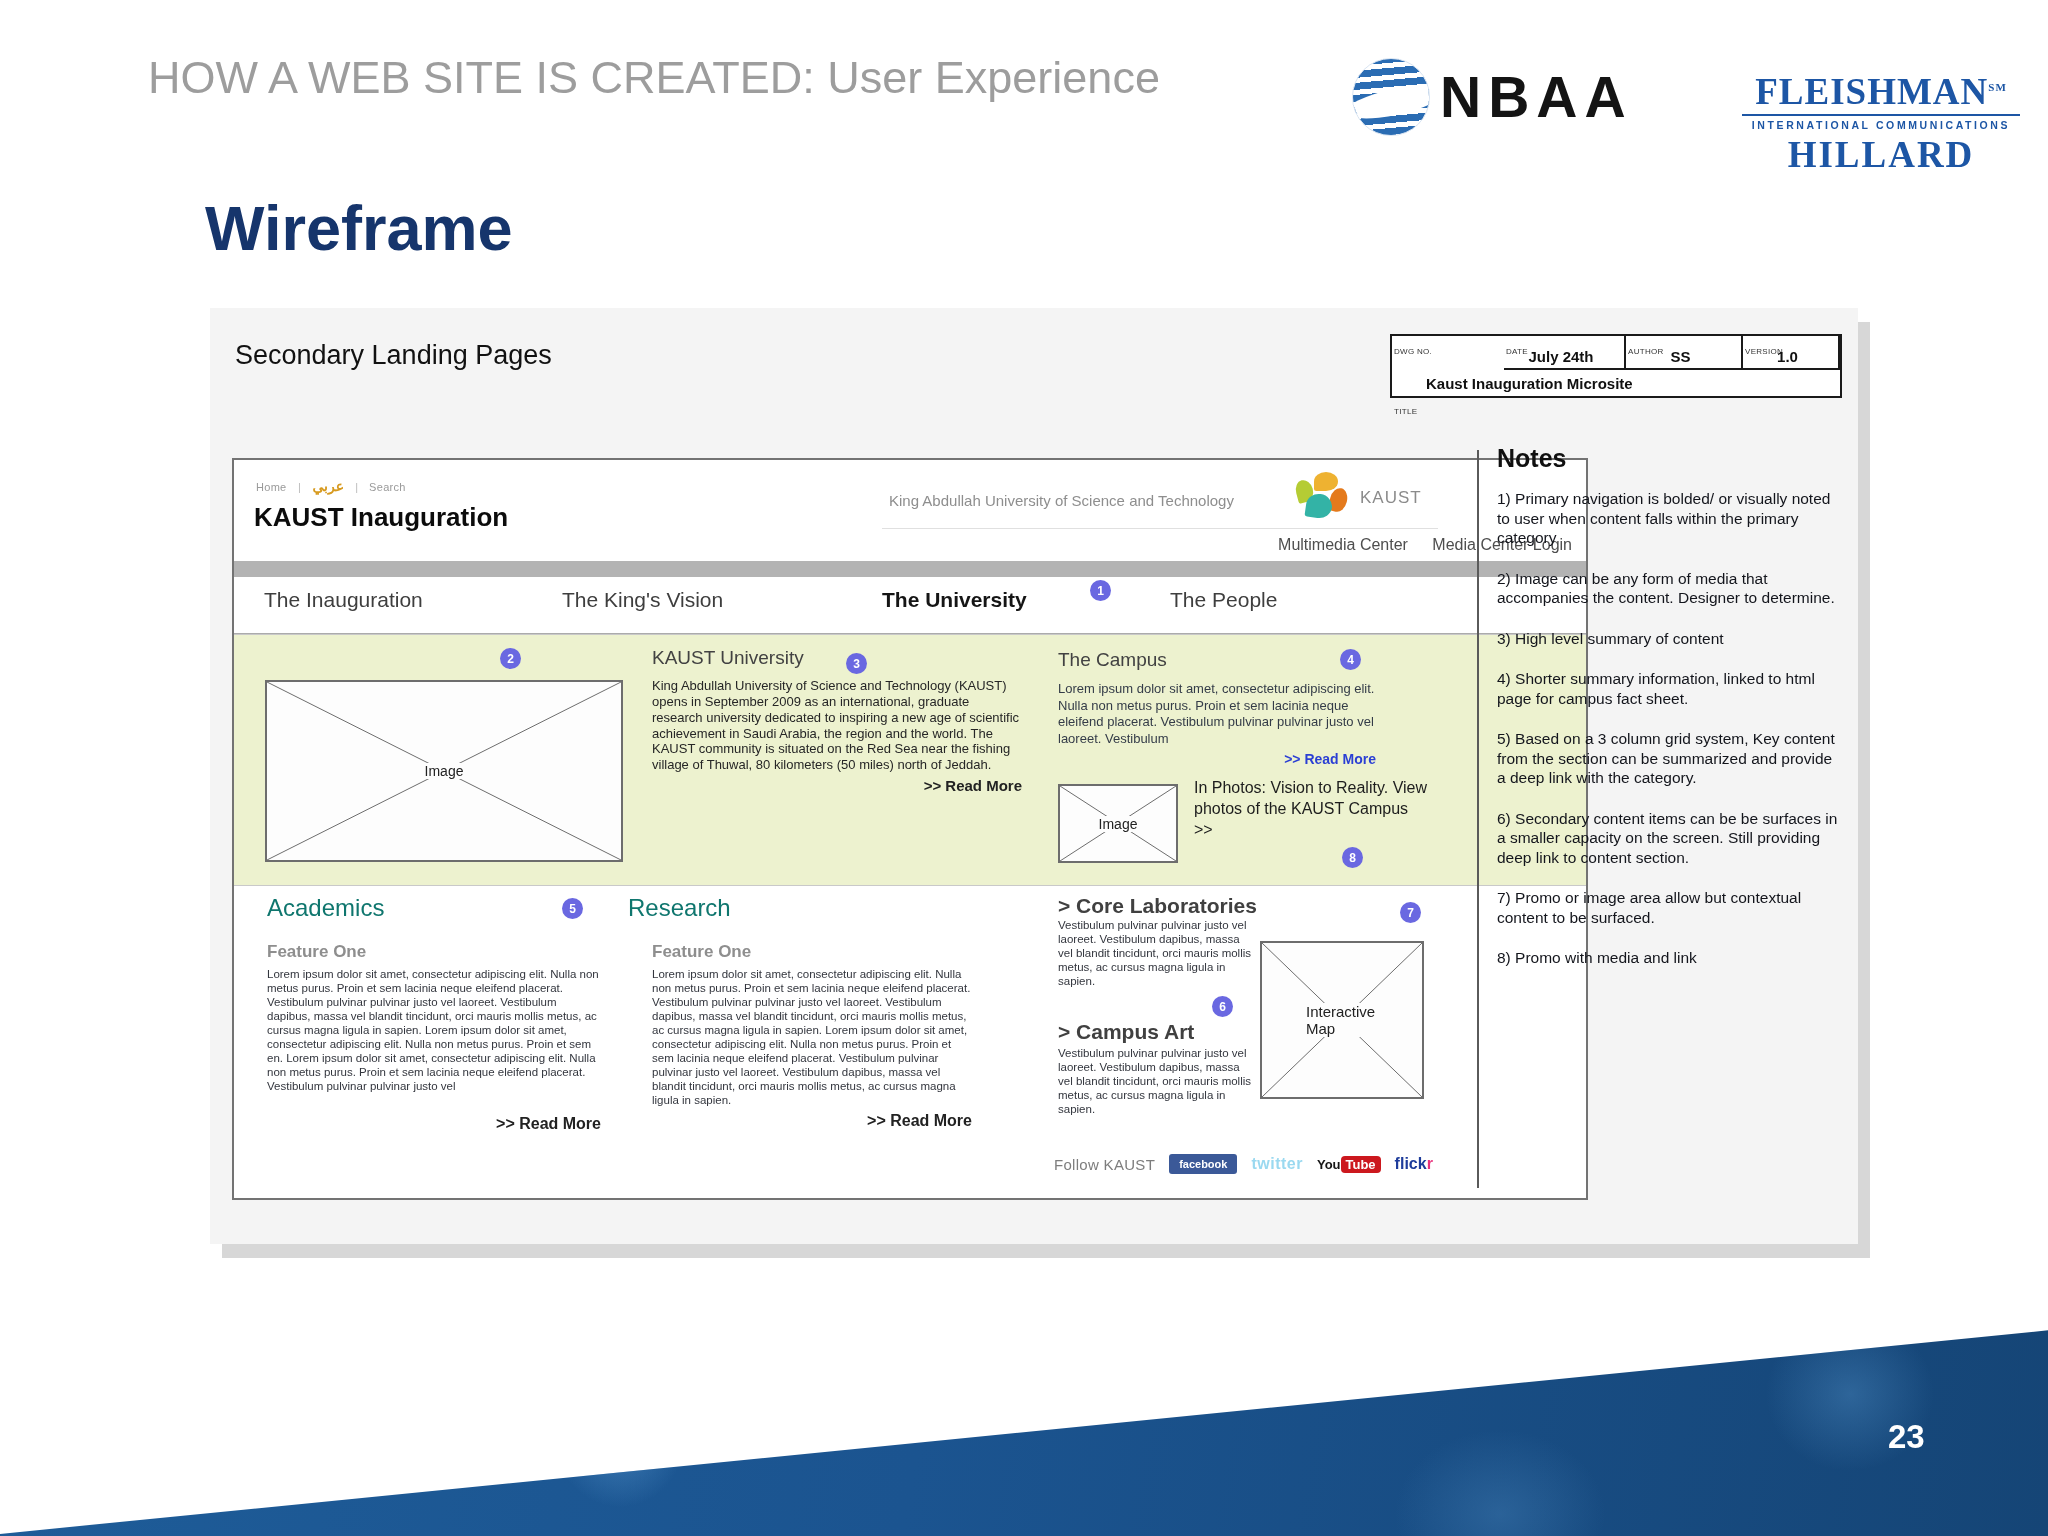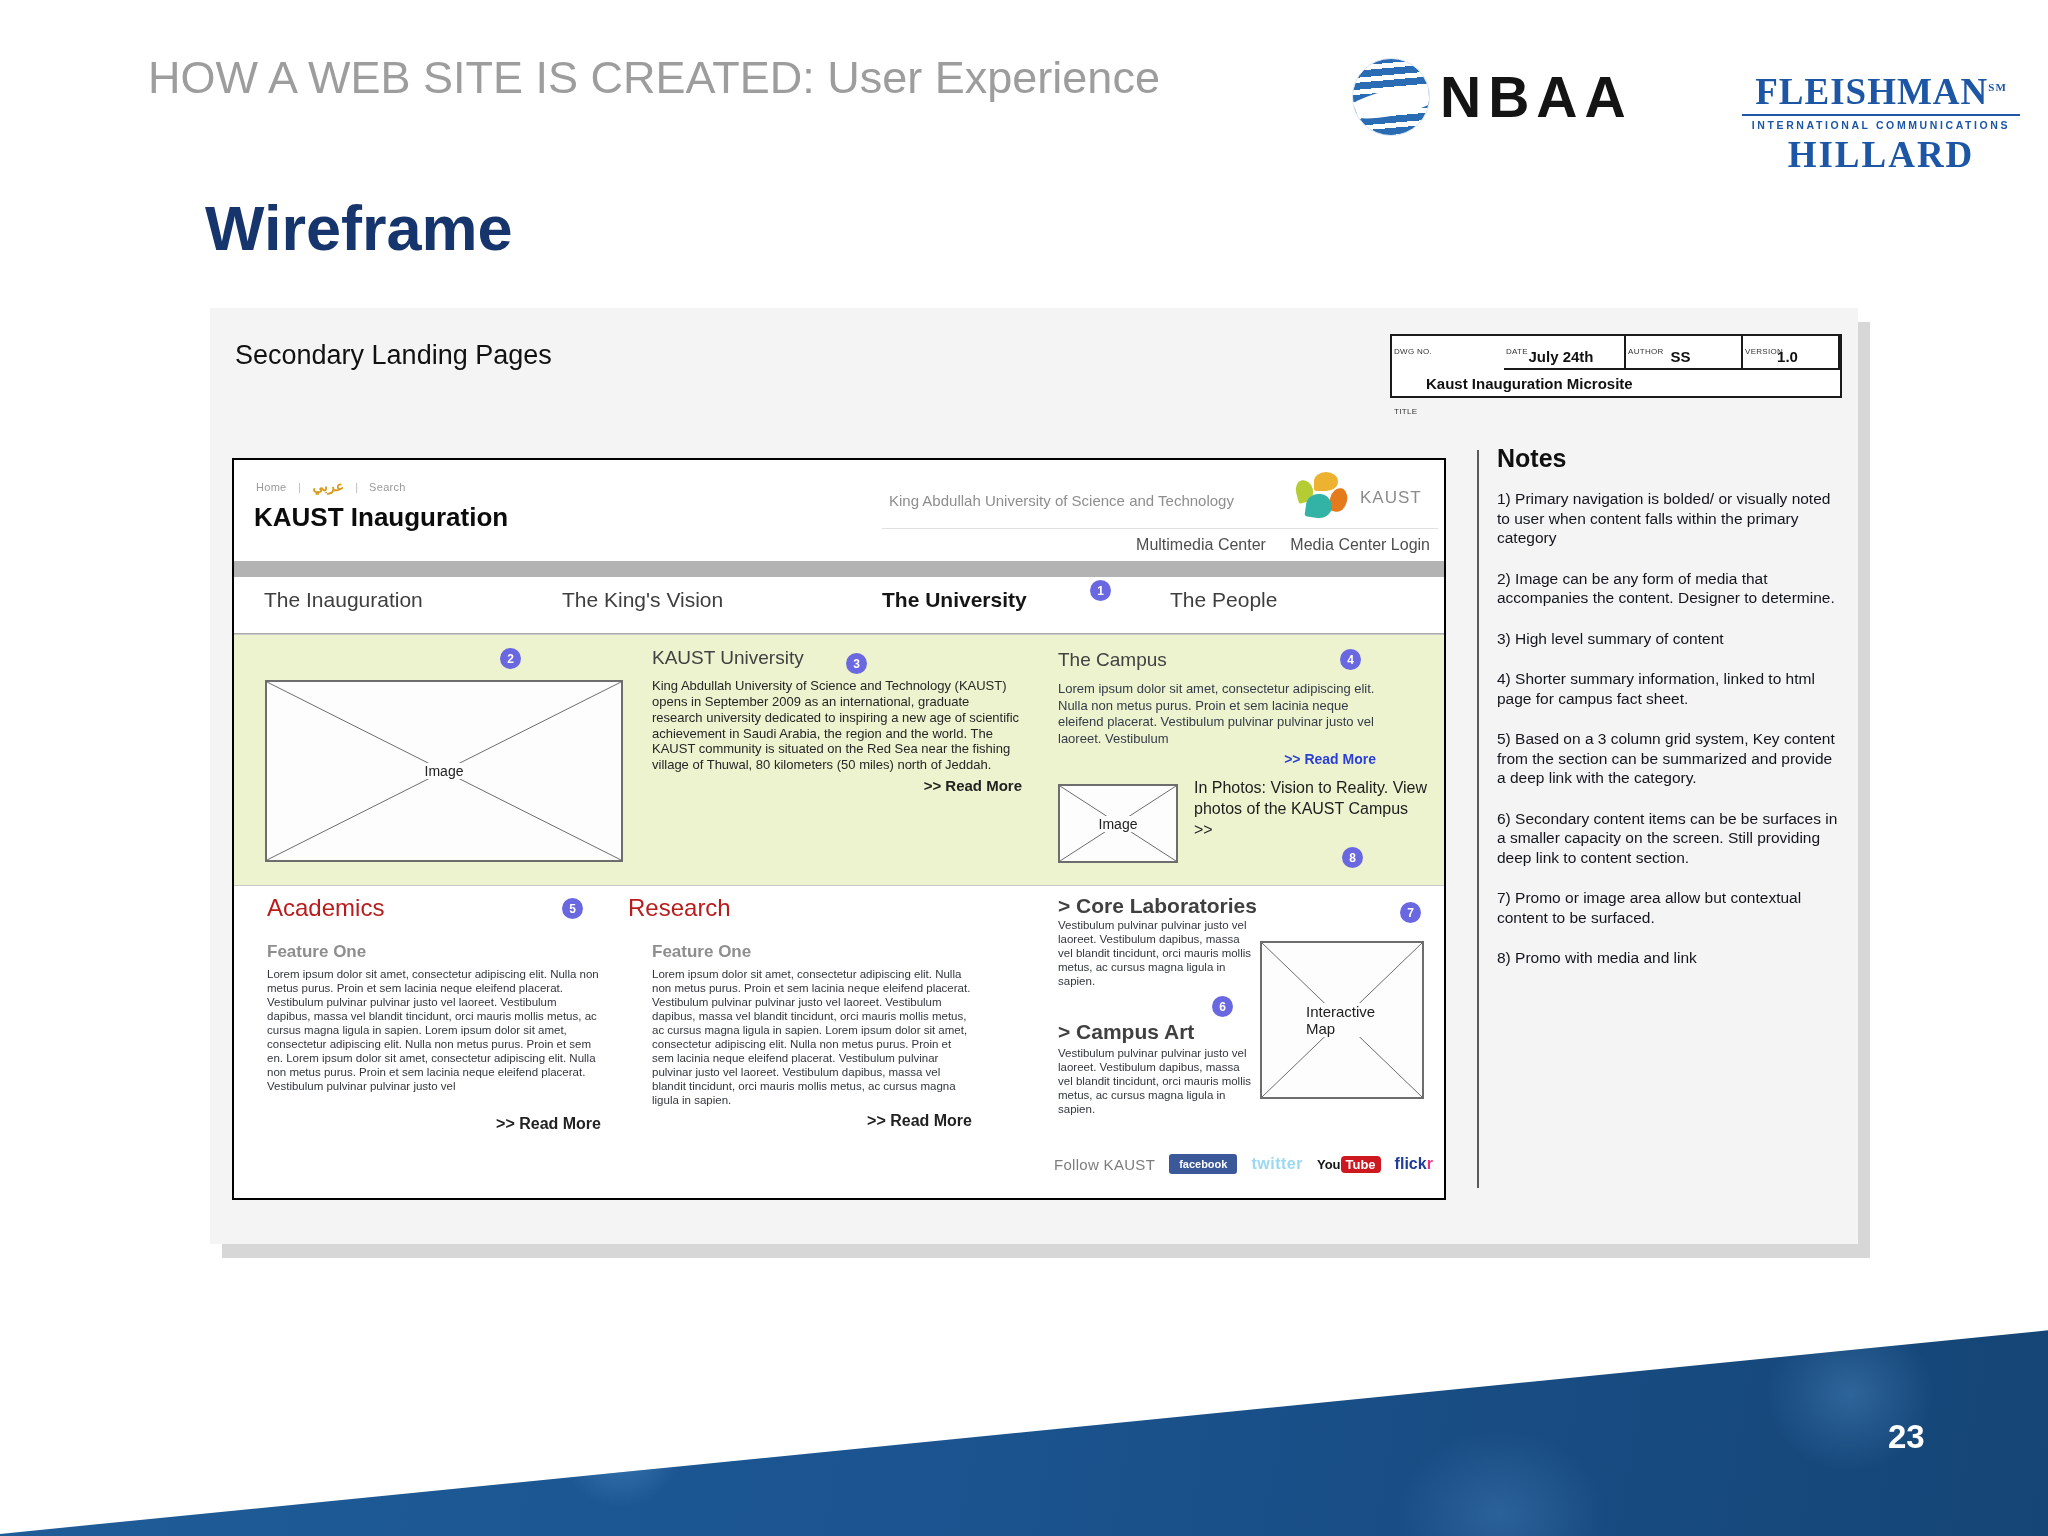--- a/index.html
+++ b/index.html
@@ -40,22 +40,22 @@
     grid-template-columns:112px 122px 117px 1fr; grid-template-rows:34px 1fr; }
   .tcell { border-right:2px solid #1a1a1a; border-bottom:2px solid #1a1a1a; position:relative; }
   .tcell .lbl { position:absolute; left:2px; top:11px; font-size:8px; color:#333; letter-spacing:.3px; }
   .tcell .val { position:absolute; left:0; right:6px; bottom:3px; text-align:center;
     font-size:15px; font-weight:bold; color:#111; }
   .tcell.dwg { grid-row:1 / span 2; border-bottom:none; border-right:none; }
   .tcell.titlecell { grid-column:1 / span 3; border-bottom:none; }
   .tcell.titlecell .val { text-align:left; left:34px; bottom:4px; }
 
   
-  .wirebox { left:232px; top:458px; width:1214px; height:742px; background:#fff;
-    border:2px solid #000000; }
+  .wirebox { left:232px; top:458px; width:1356px; height:742px; background:#fff;
+    border:2px solid #737373; }
   .utilnav { left:22px; top:18px; font-size:11px; color:#9a9a9a; letter-spacing:.3px; }
   .utilnav .ar { color:#d79a1f; font-weight:bold; font-size:14px; }
   .utilnav .sep { margin:0 8px; color:#bbb; }
   .site-title { left:20px; top:42px; font-size:26px; font-weight:bold; color:#0c0c0c; }
   .univ-name { left:655px; top:32px; font-size:15px; color:#8e8e8e; }
   .kaust-logo { left:1062px; top:12px; width:56px; height:50px; }
   .kaust-logo i { position:absolute; border-radius:50% 50% 50% 10%; }
   .kl1 { left:0px; top:8px; width:17px; height:22px; background:#b5cc34; transform:rotate(-15deg); }
   .kl2 { left:18px; top:0px; width:24px; height:19px; background:#eeb231; border-radius:50%; }
   .kl3 { left:34px; top:16px; width:17px; height:24px; background:#e47a1c; transform:rotate(14deg); }
@@ -85,21 +85,21 @@
   .hero-col1 { left:418px; top:12px; width:370px; }
   .hero-col1 .body { margin-top:9px; font-size:13px; line-height:1.22; color:#262626; }
   .hero-col1 .rm { text-align:right; margin-top:4px; font-size:15px; font-weight:bold; color:#222; }
   .hero-col2 { left:824px; top:14px; width:318px; }
   .hero-col2 .body { margin-top:10px; font-size:13px; line-height:1.28; color:#343c48; }
   .hero-col2 .rm { text-align:right; margin-top:3px; font-size:14px; font-weight:bold; color:#2b3fd4; }
   .campus-img { left:824px; top:138px; width:120px; height:79px; }
   .photos-txt { left:960px; top:142px; width:236px; font-size:16px; line-height:1.32; color:#1d1d1d; }
 
   
-  .col-h { font-size:24px; color:#b91c1c; }
+  .col-h { font-size:24px; color:#0f766e; }
   .feature { font-size:17px; font-weight:bold; color:#8e8e8e; }
   .smallbody { font-size:11.5px; line-height:1.22; color:#33363e; }
   .rm-sm { font-size:16px; font-weight:bold; color:#222; text-align:right; }
   .sec-h { font-size:21px; font-weight:bold; color:#404040; }
   .map-ph { left:1026px; top:470px; width:164px; height:158px; }
   .map-ph .cap { font-size:15px; }
 
   
   .wfooter { left:820px; top:694px; display:flex; align-items:center; gap:14px; }
   .follow { font-size:15px; color:#7d7d7d; letter-spacing:.3px; }

